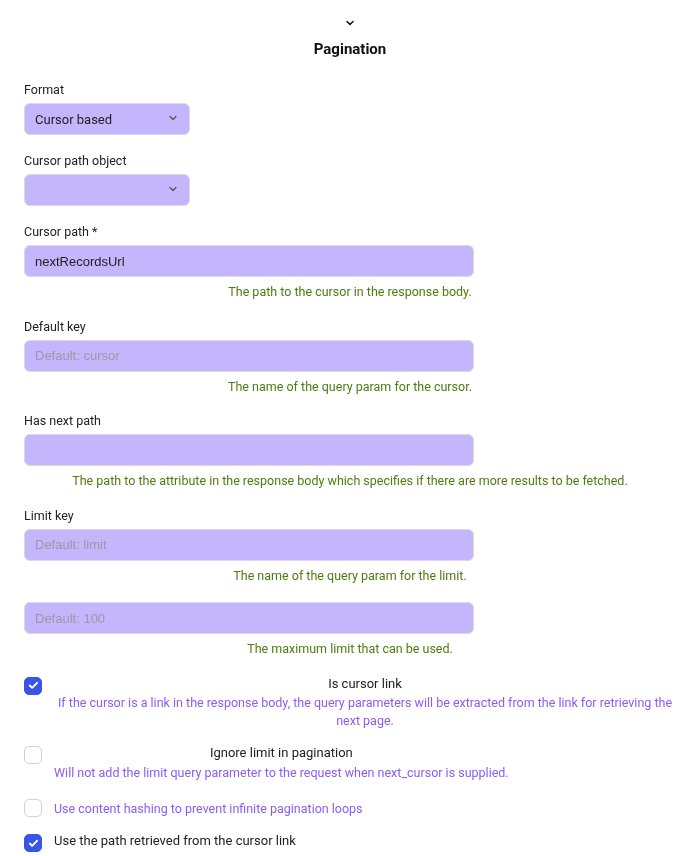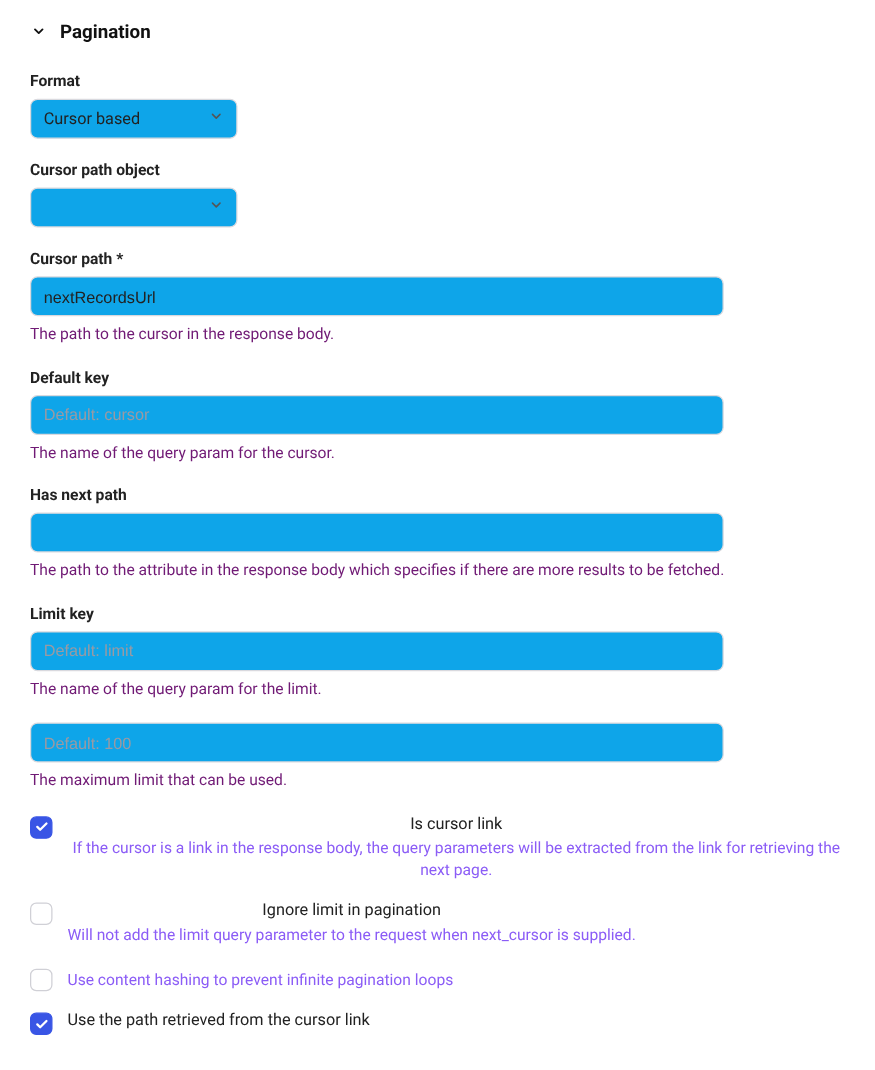--- a/index.html
+++ b/index.html
@@ -9,67 +9,69 @@
     color: #1a1a1a;
     width: 700px;
     padding: 16px 24px 20px 24px;
     font-size: 13px;
   }
   .section-header {
     display: flex;
     align-items: center;
     gap: 10px;
     margin-bottom: 24px;
+    flex-direction: column;
   }
   .chev {
     width: 14px;
     height: 14px;
     display: inline-flex;
     align-items: center;
     justify-content: center;
   }
   .section-title {
     font-size: 15px;
     font-weight: 700;
     color: #111;
   }
   .field {
     margin-bottom: 18px;
   }
   .field-label {
     font-size: 12.5px;
-    font-weight: 700;
+    font-weight: 400;
     color: #222;
     margin-bottom: 6px;
     display: block;
   }
   .select, .text-input {
     height: 32px;
     border: 1px solid #d9d9de;
     border-radius: 6px;
-    background: #0ea5e9;
+    background: #c4b5fd;
     padding: 0 10px;
     font-size: 13px;
     color: #222;
     display: flex;
     align-items: center;
     justify-content: space-between;
   }
   .select { width: 166px; cursor: pointer; }
   .select .sel-text { flex: 1; white-space: nowrap; overflow: hidden; }
-  .text-input { width: 555px; }
+  .text-input { width: 450px; }
   .text-input input {
     border: none; outline: none; width: 100%; font-size: 13px; color: #222; background: transparent;
   }
   .text-input input::placeholder { color: #9a9aa3; }
   .help {
     font-size: 12.5px;
-    color: #701a75;
+    color: #4d7c0f;
     margin-top: 6px;
     line-height: 1.4;
+    text-align: center;
   }
   .check-row {
     display: flex;
     gap: 12px;
     margin-bottom: 16px;
     align-items: flex-start;
     text-align: center;
   }
   .checkbox {
     width: 18px; height: 18px; border-radius: 5px; flex-shrink: 0;

